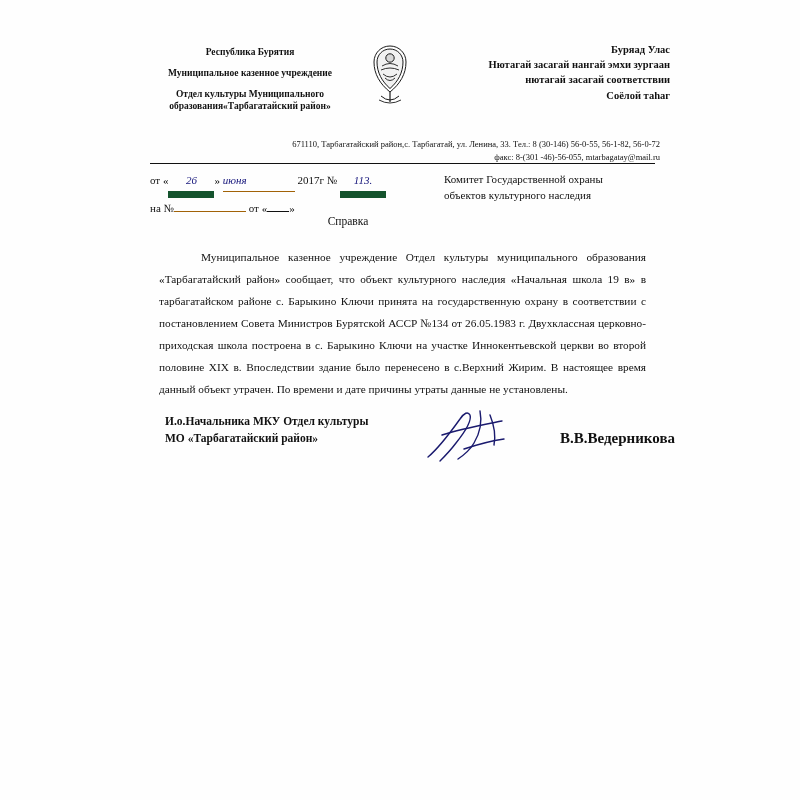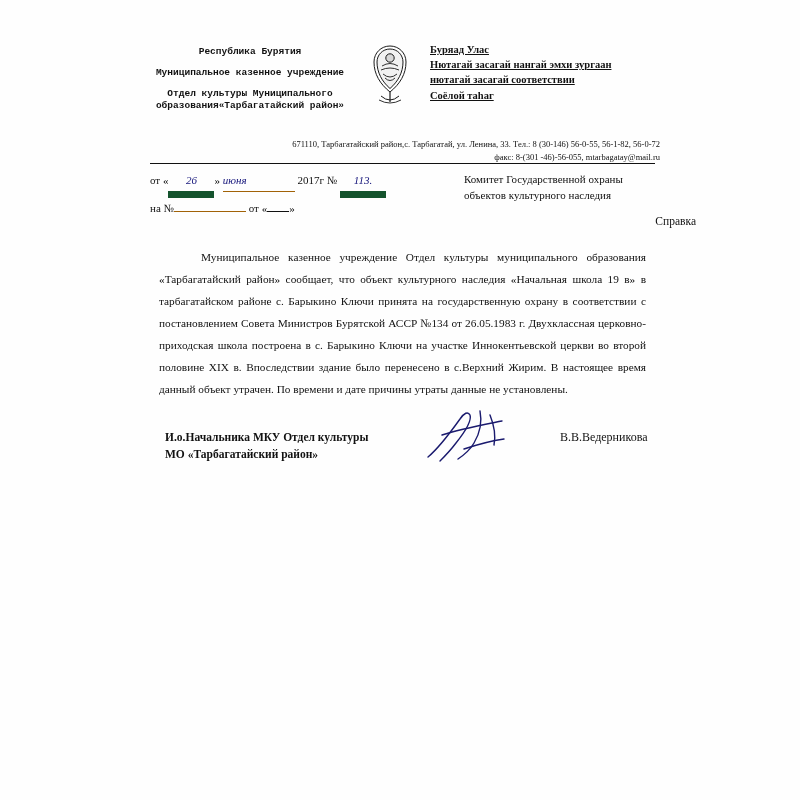--- a/index.html
+++ b/index.html
@@ -37,39 +37,38 @@
     width: 520px;
     display: flex;
     align-items: flex-start;
     justify-content: space-between;
   }
   .lh-left {
     width: 200px;
     padding-top: 6px;
   }
   .lh-left div {
-    font-family: Liberation Mono, monospace;
+    font-family: Liberation Serif, serif;
     font-weight: bold;
     font-size: 9.5px;
     line-height: 1.35;
     color: #111;
     text-align: center;
     margin-bottom: 8px;
   }
   .lh-center {
     width: 78px;
     display: flex;
     justify-content: center;
     padding-top: 4px;
   }
   .lh-right {
     width: 240px;
-    text-align: left;
+    text-align: right;
     padding-top: 2px;
-    text-decoration: underline;
   }
   .lh-right div {
     font-family: "Liberation Serif", serif;
     font-weight: bold;
     font-size: 10.5px;
     line-height: 1.45;
     color: #111;
   }
 
   
@@ -116,35 +115,35 @@
     font-style: italic;
     color: #14147a;
   }
   .ul { border-bottom: 7px solid #14532d; display: inline-block; min-width: 46px; text-align: center; }
   .ul-wide { border-bottom: 1px solid #a16207; display: inline-block; min-width: 72px; }
   .ul-short { border-bottom: 1px solid #111; display: inline-block; min-width: 22px; }
 
   
   .addressee {
     position: absolute;
-    left: 464px;
+    left: 444px;
     top: 172px;
     width: 220px;
     font-size: 11px;
     line-height: 1.45;
     color: #111;
   }
 
   
   .doc-title {
     position: absolute;
     left: 0;
     top: 215px;
     width: 696px;
-    text-align: right;
+    text-align: center;
     font-size: 11.5px;
     color: #111;
   }
 
   
   .body-text {
     position: absolute;
     left: 150px;
     top: 237px;
     width: 505px;
@@ -160,28 +159,27 @@
 
   
   .sig-left {
     position: absolute;
     left: 165px;
     top: 413px;
     font-size: 11.5px;
     font-weight: bold;
     line-height: 1.5;
     color: #111;
-    margin-top: 16px;
   }
   .sig-right {
     position: absolute;
     left: 560px;
     top: 430px;
-    font-size: 12px;
-    font-weight: normal;
+    font-size: 15px;
+    font-weight: bold;
     color: #111;
   }
   .signature-mark {
     position: absolute;
     left: 420px;
     top: 405px;
     width: 130px;
     height: 70px;
   }
   .signature-mark svg { display: block; }

